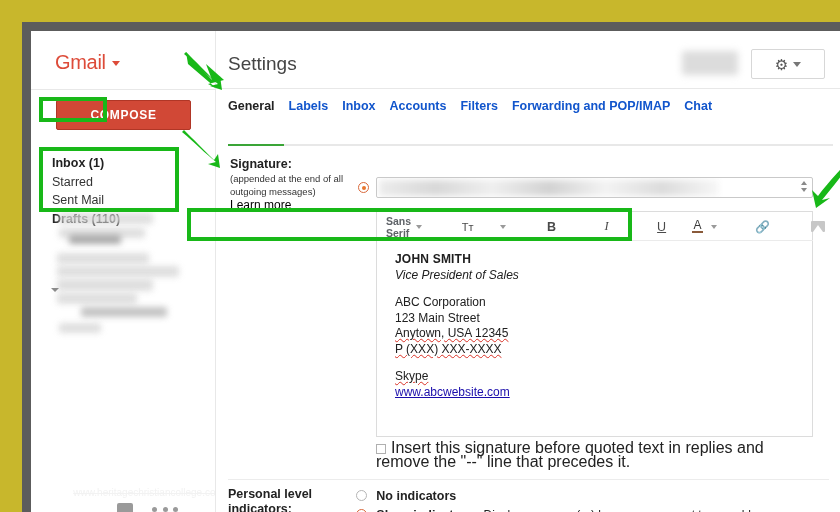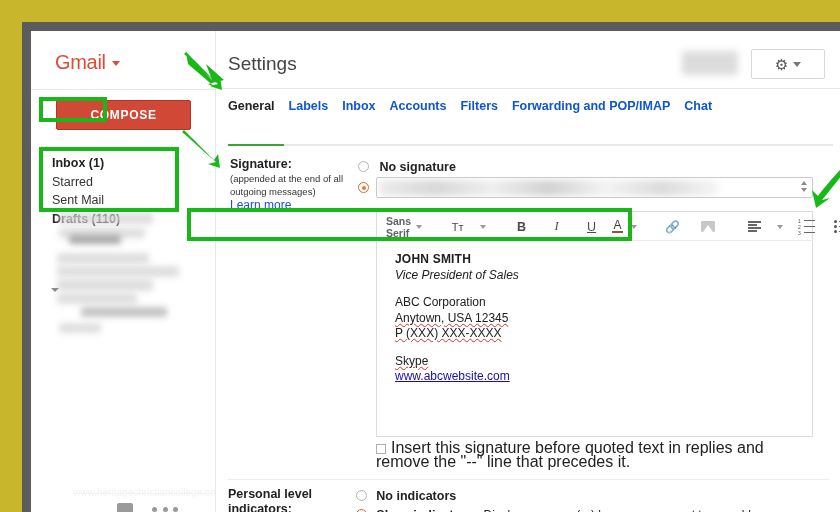--- a/index.html
+++ b/index.html
@@ -117,21 +117,21 @@
   .tab-underline:before{
     content:"";position:absolute;left:0;top:0;width:56px;height:2px;background:#3aa537;
   }
 
   
   .row-label{
     position:absolute;font-size:12.5px;font-weight:bold;color:#222;
     line-height:15px;
   }
   .row-sub{font-size:9.5px;font-weight:normal;color:#333;line-height:13px;}
-  .learn-more{font-size:12px;font-weight:normal;color:#1d4ed8;cursor:pointer;}
+  .learn-more{font-size:12px;font-weight:normal;color:#000000;cursor:pointer;}
 
   .radio{
     display:inline-block;width:11px;height:11px;border-radius:50%;
     border:1px solid #b5b5b5;background:#fff;box-sizing:border-box;
     vertical-align:-1px;cursor:pointer;position:relative;
   }
   .radio.on{border-color:#d9693c;}
   .radio.on:after{
     content:"";position:absolute;left:2.5px;top:2.5px;width:4px;height:4px;
     border-radius:50%;background:#e8762f;
@@ -166,21 +166,21 @@
     padding-left:8px;box-sizing:border-box;gap:0px;
   }
   .tb-font{font-size:10.5px;font-weight:bold;color:#5f6368;cursor:pointer;}
   .tb-caret{
     border-left:3.5px solid transparent;border-right:3.5px solid transparent;
     border-top:4px solid #9a9a9a;margin:0 6px 0 5px;cursor:pointer;
   }
   .tb-sep{width:1px;height:16px;background:#e4e4e4;margin:0 6px;}
   .tb-btn{
     min-width:15px;height:20px;display:flex;align-items:center;justify-content:center;
-    font-size:12.5px;color:#4a4a4a;cursor:pointer;margin:0 10px;
+    font-size:12.5px;color:#4a4a4a;cursor:pointer;margin:0 20px;
   }
   .tb-btn.bold{font-weight:bold;}
   .tb-btn.ital{font-style:italic;font-family:"Liberation Serif",serif;}
   .tb-btn.und{text-decoration:underline;}
   .tb-acolor{
     display:flex;flex-direction:column;align-items:center;cursor:pointer;margin:0 3px;
   }
   .tb-acolor .a{font-size:12px;color:#3a3a3a;line-height:11px;}
   .tb-acolor .bar{width:11px;height:2px;background:#8a5a3a;}
   .link-ic{color:#9c27b0;font-size:12px;}
@@ -301,24 +301,20 @@
       <div class="tab-underline"></div>
     </div>
 
     <div class="row-label" style="left:14px;top:126px;width:132px;">
       <div>Signature:</div>
       <div class="row-sub">(appended at the end of all</div>
       <div class="row-sub">outgoing messages)</div>
       <div class="learn-more">Learn more</div>
     </div>
 
-    <div style="position:absolute;left:142px;top:126px;">
-      <span class="radio"></span>
-      <span class="opt-text" style="margin-left:6px;">No signature</span>
-    </div>
 
     <span class="radio on" style="position:absolute;left:142px;top:151px;"></span>
     <div class="sig-select">
       <div class="fill"></div>
       <div class="spinner">
         <span class="spin-up"></span>
               <span class="spin-dn"></span>
       </div>
     </div>
 
@@ -385,20 +381,21 @@
                   </span>
           </span>
         </span>
       </div>
 
       <div class="sig-body">
         <div class="sig-name">JOHN SMITH</div>
         <div class="sig-title">Vice President of Sales</div>
         <div class="sig-gap"></div>
         <div>ABC Corporation</div>
+        <div>123 Main Street</div>
         <div class="sq">Anytown, USA 12345</div>
         <div class="sq">P (XXX) XXX-XXXX</div>
         <div class="sig-gap"></div>
         <div class="sq">Skype</div>
         <div class="sig-link sq">www.abcwebsite.com</div>
       </div>
     </div>
 
     <div class="cbrow">
       <span class="cbox"></span><span>Insert this signature before quoted text in replies and remove the "--" line that precedes it.</span>

